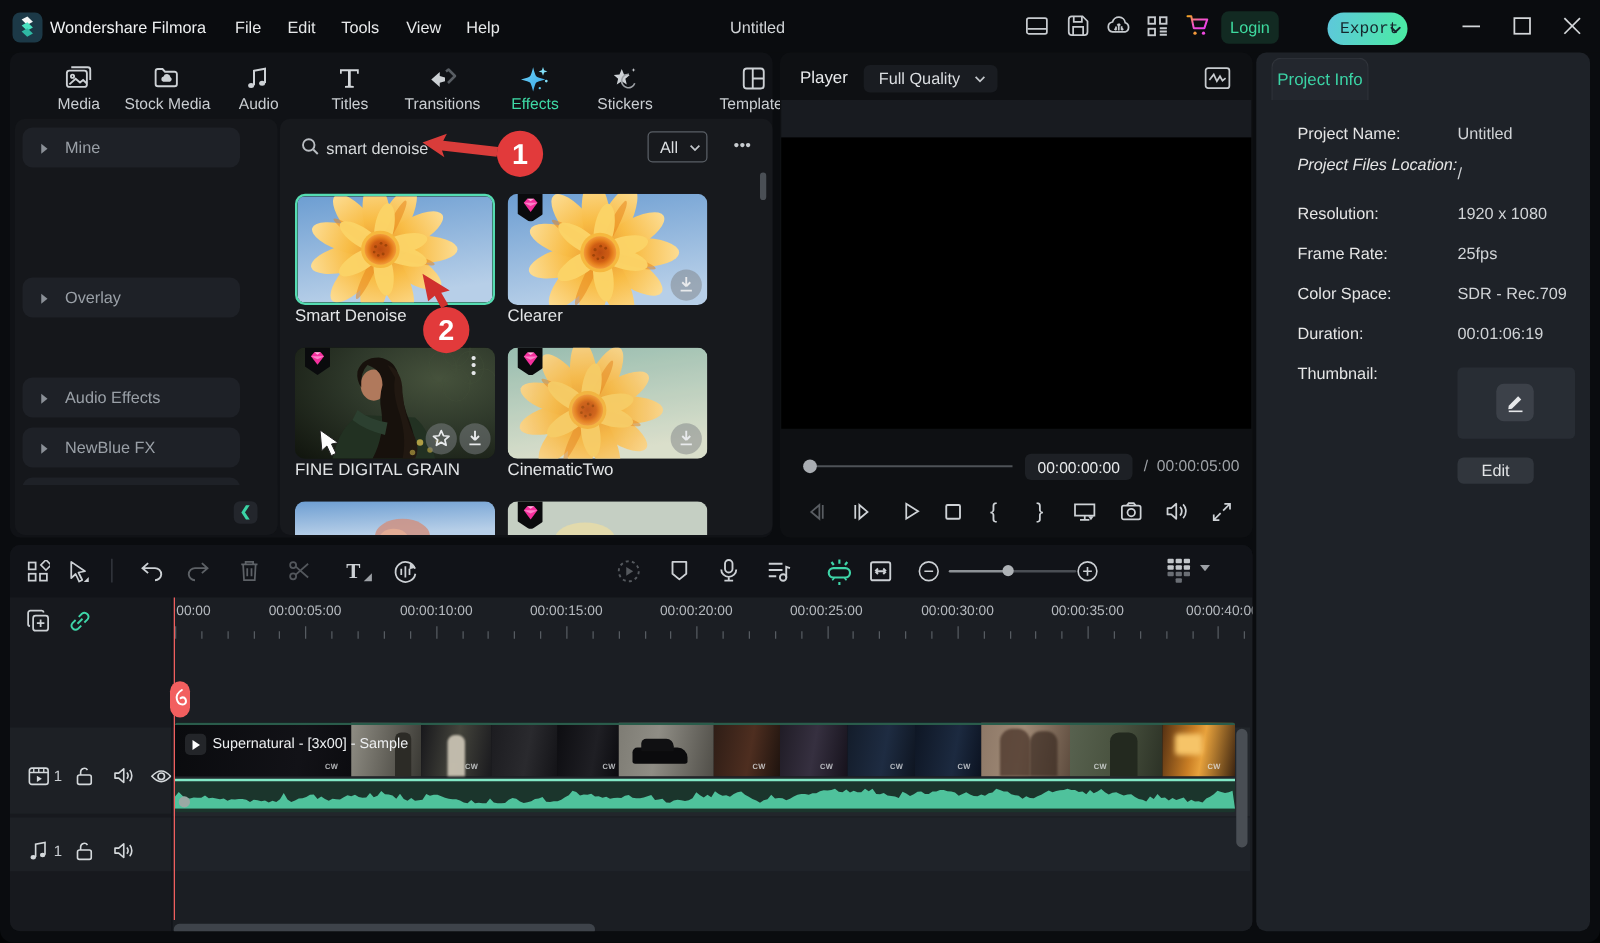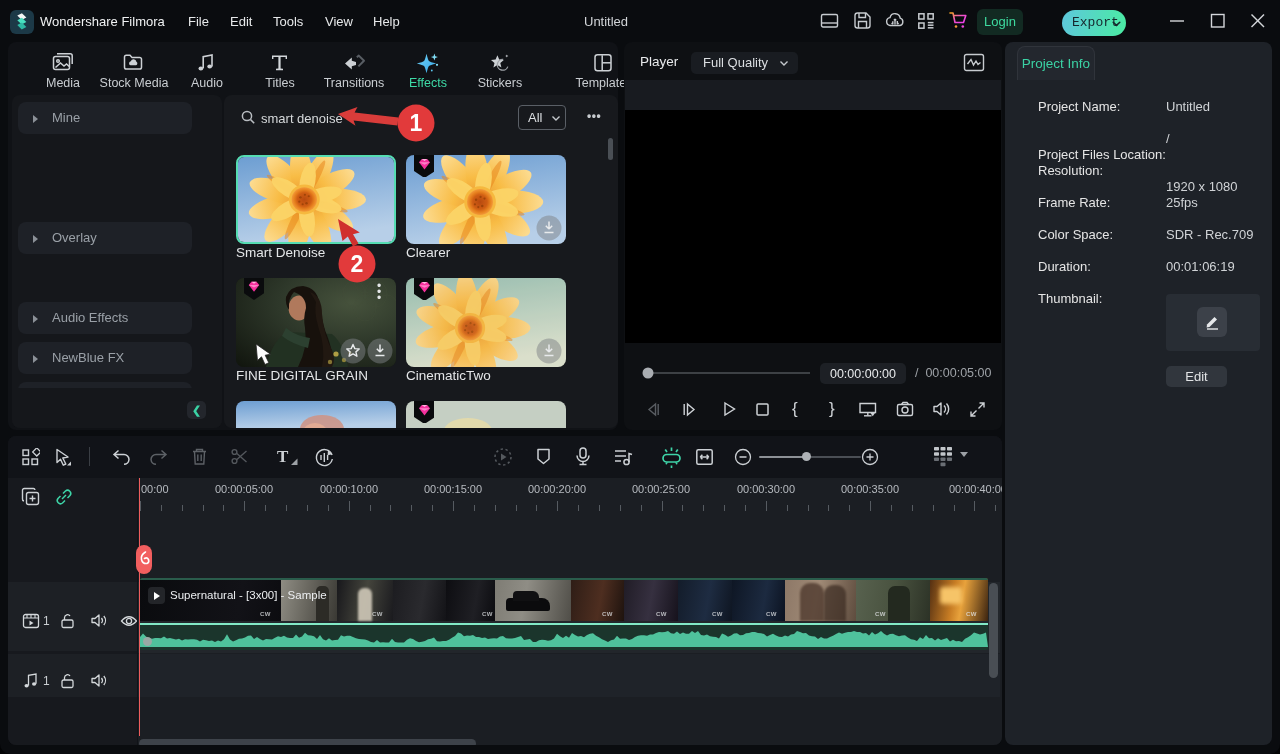--- a/index.html
+++ b/index.html
@@ -461,24 +461,24 @@
       <svg class="abs" style="left:345px;top:359px;" width="17" height="17" viewBox="0 0 17 17" stroke="#ced2d6" stroke-width="1.4" fill="none">
         <path d="M10.5 2 L15 2 L15 6.5 M15 2 L9.5 7.5"></path>
         <path d="M6.5 15 L2 15 L2 10.5 M2 15 L7.5 9.5"></path>
       </svg>
     </div>
   </div>
   <div id="rightpanel">
     <div id="pitab">Project Info</div>
     <div class="prow" style="top:57px;">Project Name:</div>
       <div class="pval" style="top:57px;">Untitled</div>
-    <div class="prow" style="top:105px;">Project Files Location:</div>
+    <div class="prow" style="top:82px;font-style:italic;">Project Files Location:</div>
       <div class="pval" style="top:89px;">/</div>
     <div class="prow" style="top:121px;">Resolution:</div>
-      <div class="pval" style="top:121px;margin-top:16px;">1920 x 1080</div>
+      <div class="pval" style="top:121px;">1920 x 1080</div>
     <div class="prow" style="top:153px;">Frame Rate:</div>
       <div class="pval" style="top:153px;">25fps</div>
     <div class="prow" style="top:185px;">Color Space:</div>
       <div class="pval" style="top:185px;">SDR - Rec.709</div>
     <div class="prow" style="top:217px;">Duration:</div>
       <div class="pval" style="top:217px;">00:01:06:19</div>
     <div class="prow" style="top:249px;">Thumbnail:</div>
     <div class="abs" style="left:161px;top:252px;width:94px;height:57px;background:#282d34;border-radius:4px;">
       <div class="abs" style="left:31px;top:13px;width:30px;height:30px;background:#3c4149;border-radius:6px;">
         <svg style="margin:6px auto 0;" width="17" height="17" viewBox="0 0 17 17">

